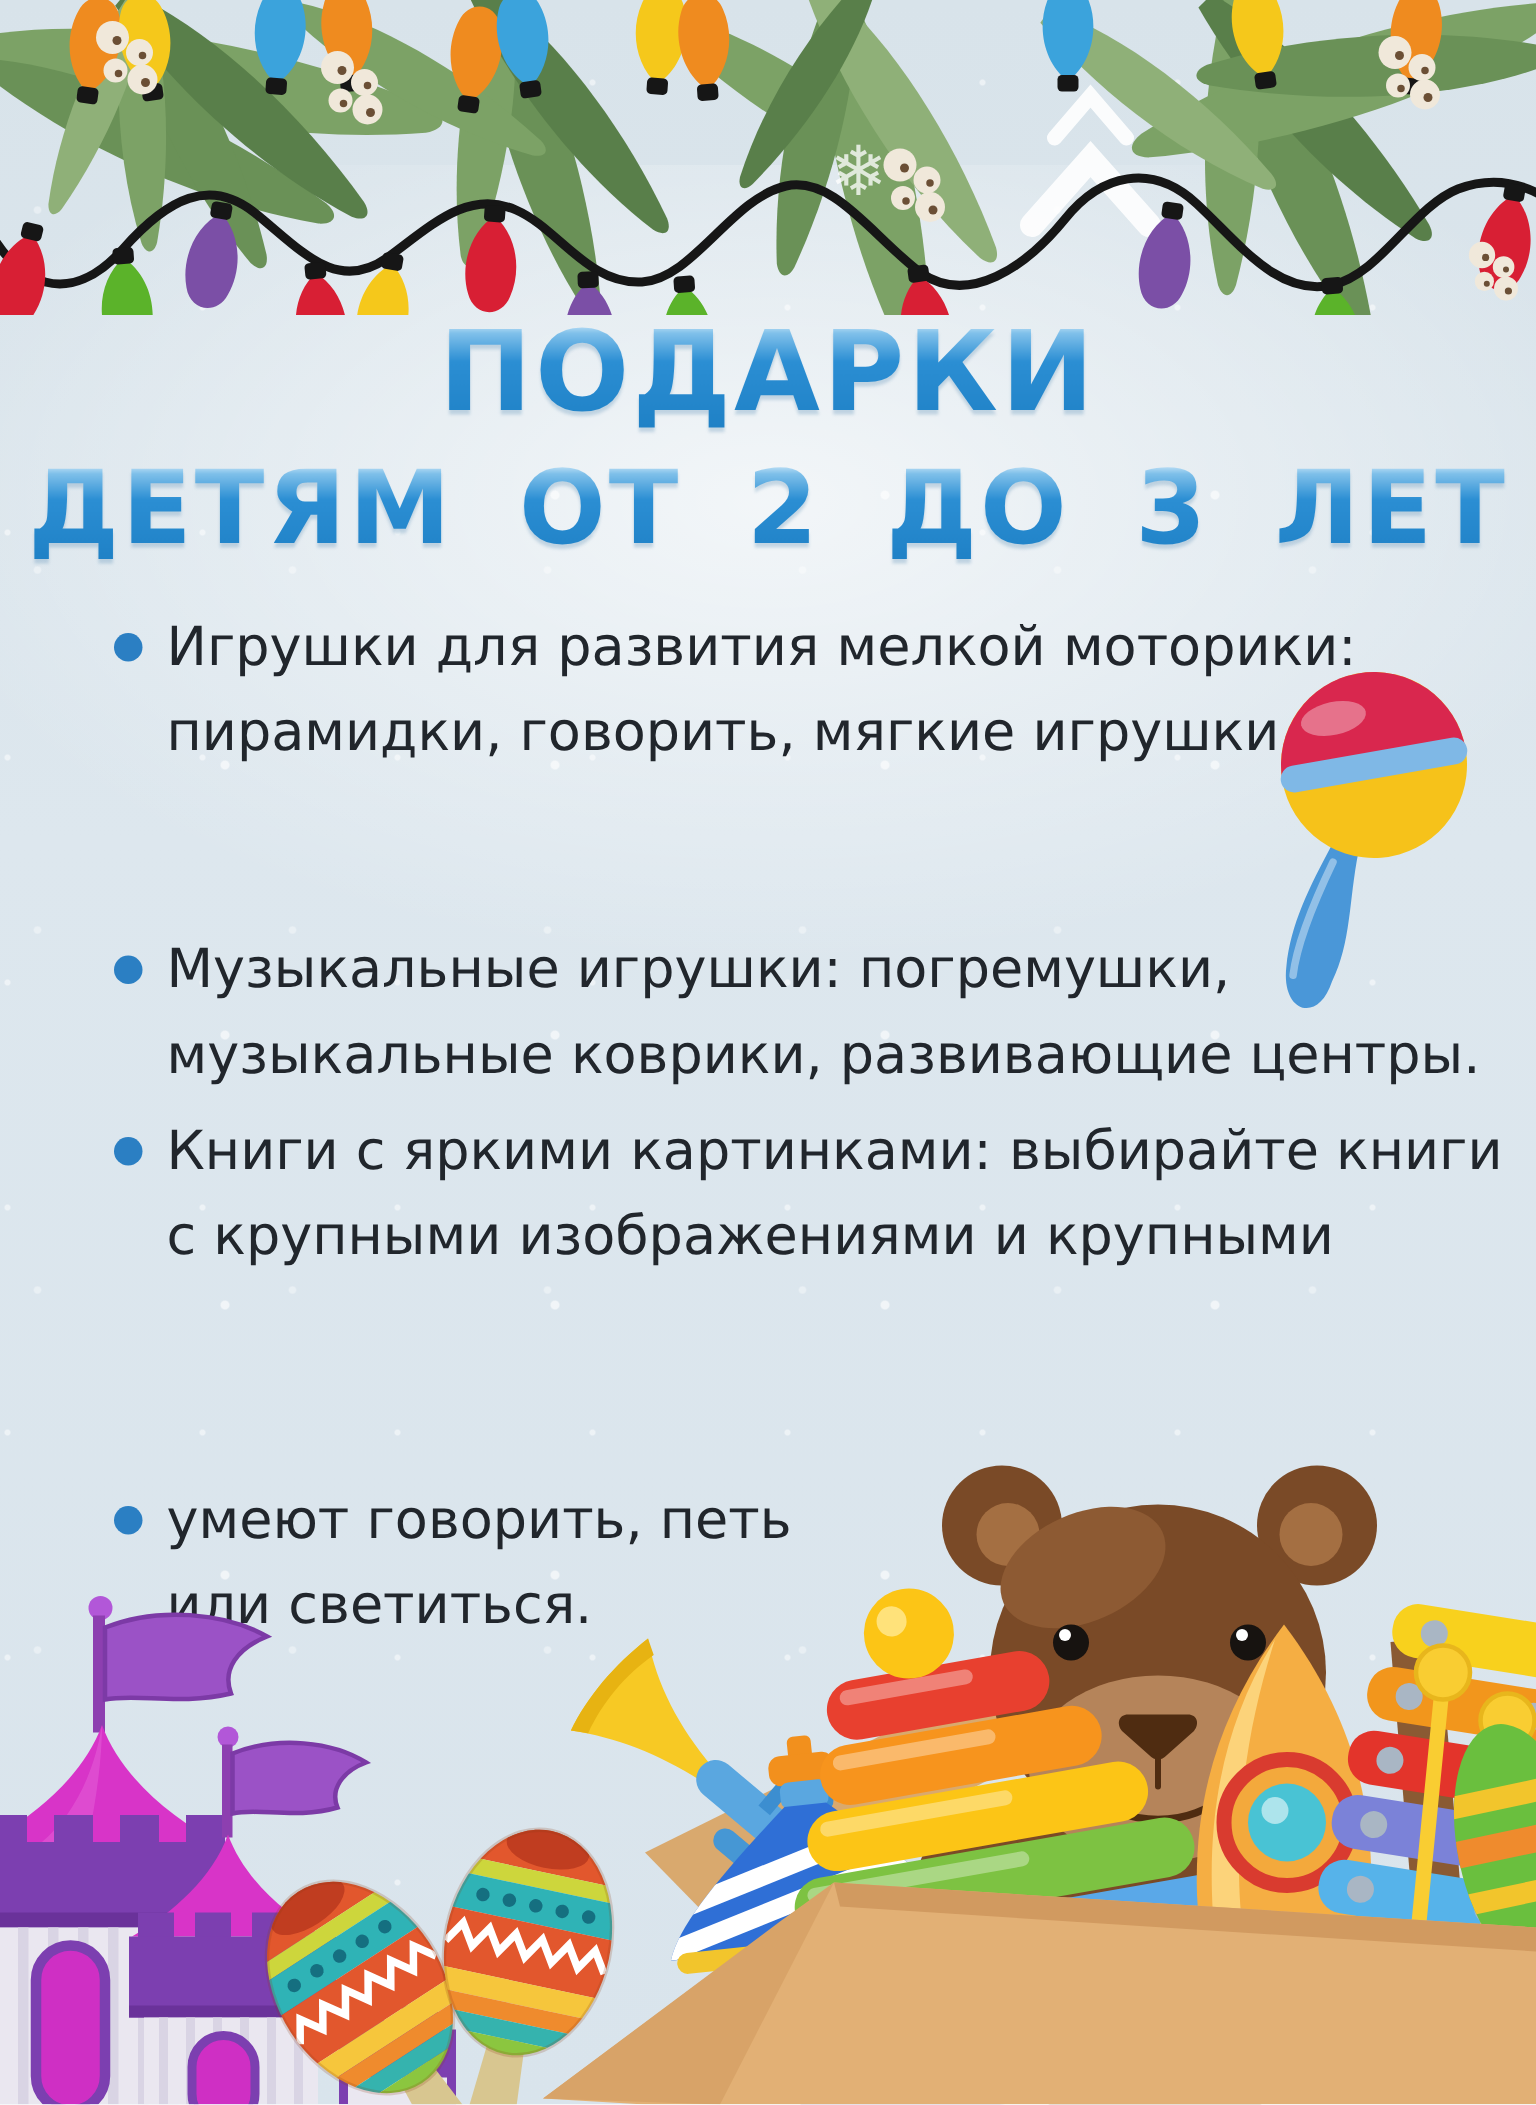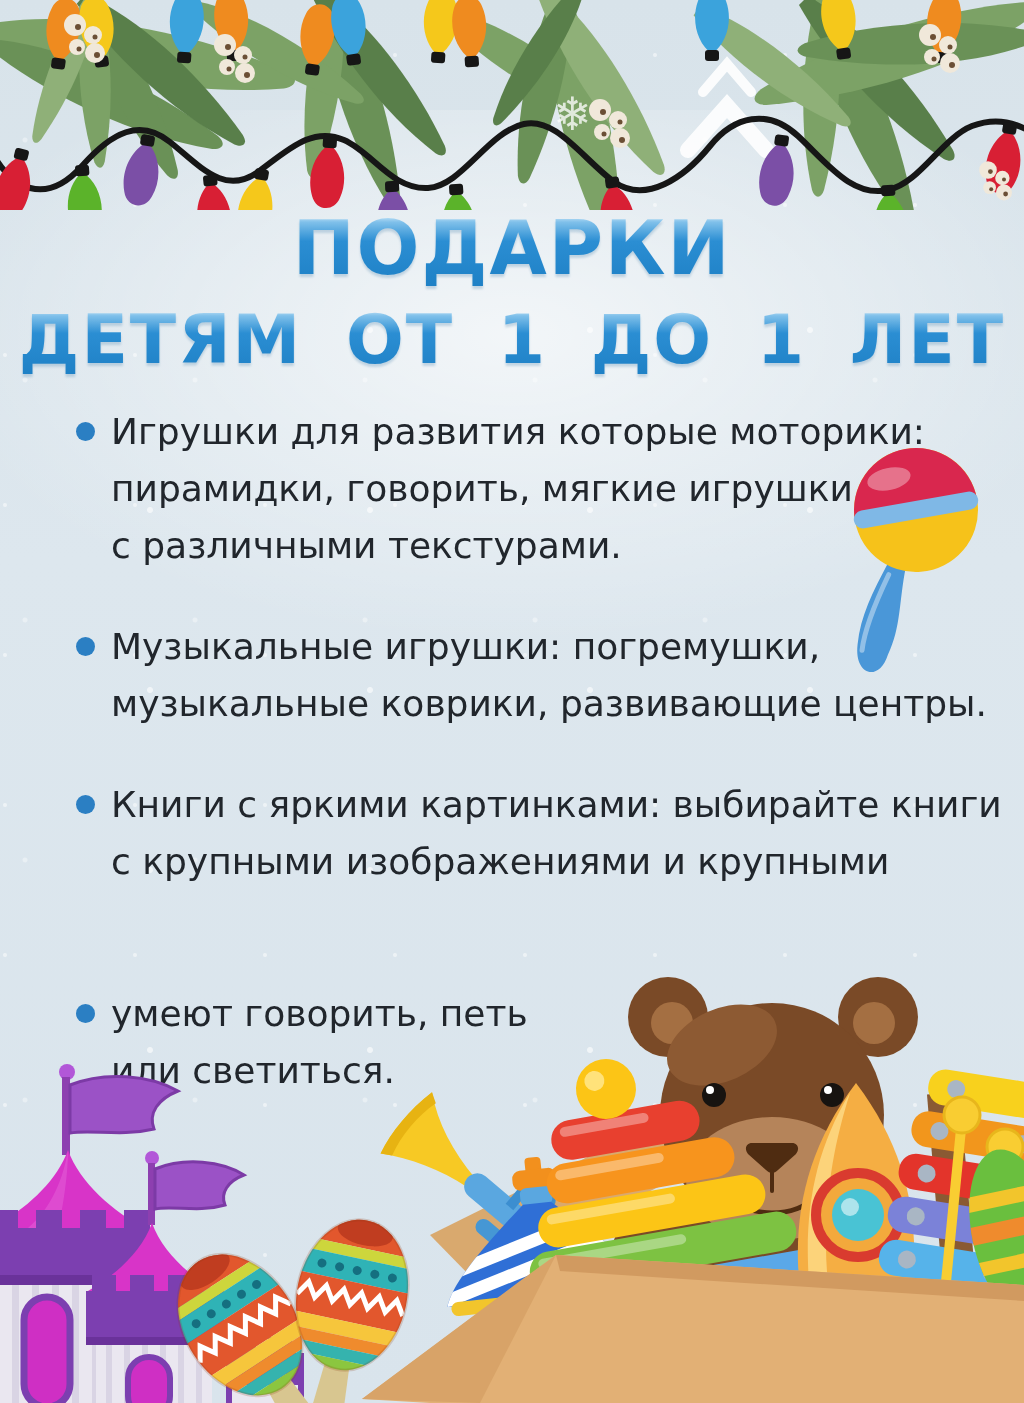--- a/index.html
+++ b/index.html
@@ -19,21 +19,21 @@
   .t2{top:300px;}
   .title-line{font-weight:800;color:#2b8ed3;letter-spacing:2px;
               filter:drop-shadow(0 3px 1px rgba(110,155,190,.35));white-space:nowrap;}
   @supports (-webkit-background-clip: text){
     .title-line{background:linear-gradient(180deg,#ffffff 0%,#e8f5fd 9%,#7fc0ea 20%,#2b8ed3 42%,#1d7fc4 100%);
                 -webkit-background-clip:text;background-clip:text;color:transparent;}
   }
   .t1 .title-line{font-size:74px;}
   .t2 .title-line{font-size:68px;word-spacing:18px;}
   .bullet{position:absolute;left:76px;display:flex;align-items:flex-start;}
-  .b1{top:403px;} .b2{top:618px;} .b3{top:776px;} .b4{top:985px;}
+  .b1{top:403px;} .b2{top:618px;} .b3{top:739px;} .b4{top:985px;}
   .dot{width:19px;height:19px;border-radius:50%;background:#2b7fc3;margin-top:19px;flex:none;}
   .lines{margin-left:16px;font-size:36px;line-height:57px;color:#21262c;}
   .lines div{white-space:nowrap;}
   svg{position:absolute;display:block;}
   .garland{left:0;top:0;}
   .rattle{left:828px;top:432px;}
   .scene{left:0;top:933px;}
 </style>
 </head>
 <body>
@@ -125,29 +125,28 @@
       <use href="#berries" transform="translate(930,35)"></use>
       <use href="#berries" transform="translate(75,25)"></use>
       <use href="#berries" transform="translate(988,170) scale(.8)"></use>
     </g>
   </svg>
 
   <div class="titles t1">
     <span class="title-line">ПОДАРКИ</span>
   </div>
   <div class="titles t2">
-    <span class="title-line">ДЕТЯМ ОТ 1 ДО 1 ЛЕТ</span>
+    <span class="title-line">ДЕТЯМ ОТ 2 ДО 3 ЛЕТ</span>
   </div>
 
   <div class="bullet b1">
     <span class="dot"></span>
     <div class="lines">
-      <div>Игрушки для развития которые моторики:</div>
+      <div>Игрушки для развития мелкой моторики:</div>
       <div>пирамидки, говорить, мягкие игрушки</div>
-      <div>с различными текстурами.</div>
     </div>
   </div>
   <div class="bullet b2">
     <span class="dot"></span>
     <div class="lines">
       <div>Музыкальные игрушки: погремушки,</div>
       <div>музыкальные коврики, развивающие центры.</div>
     </div>
   </div>
   <div class="bullet b3">

